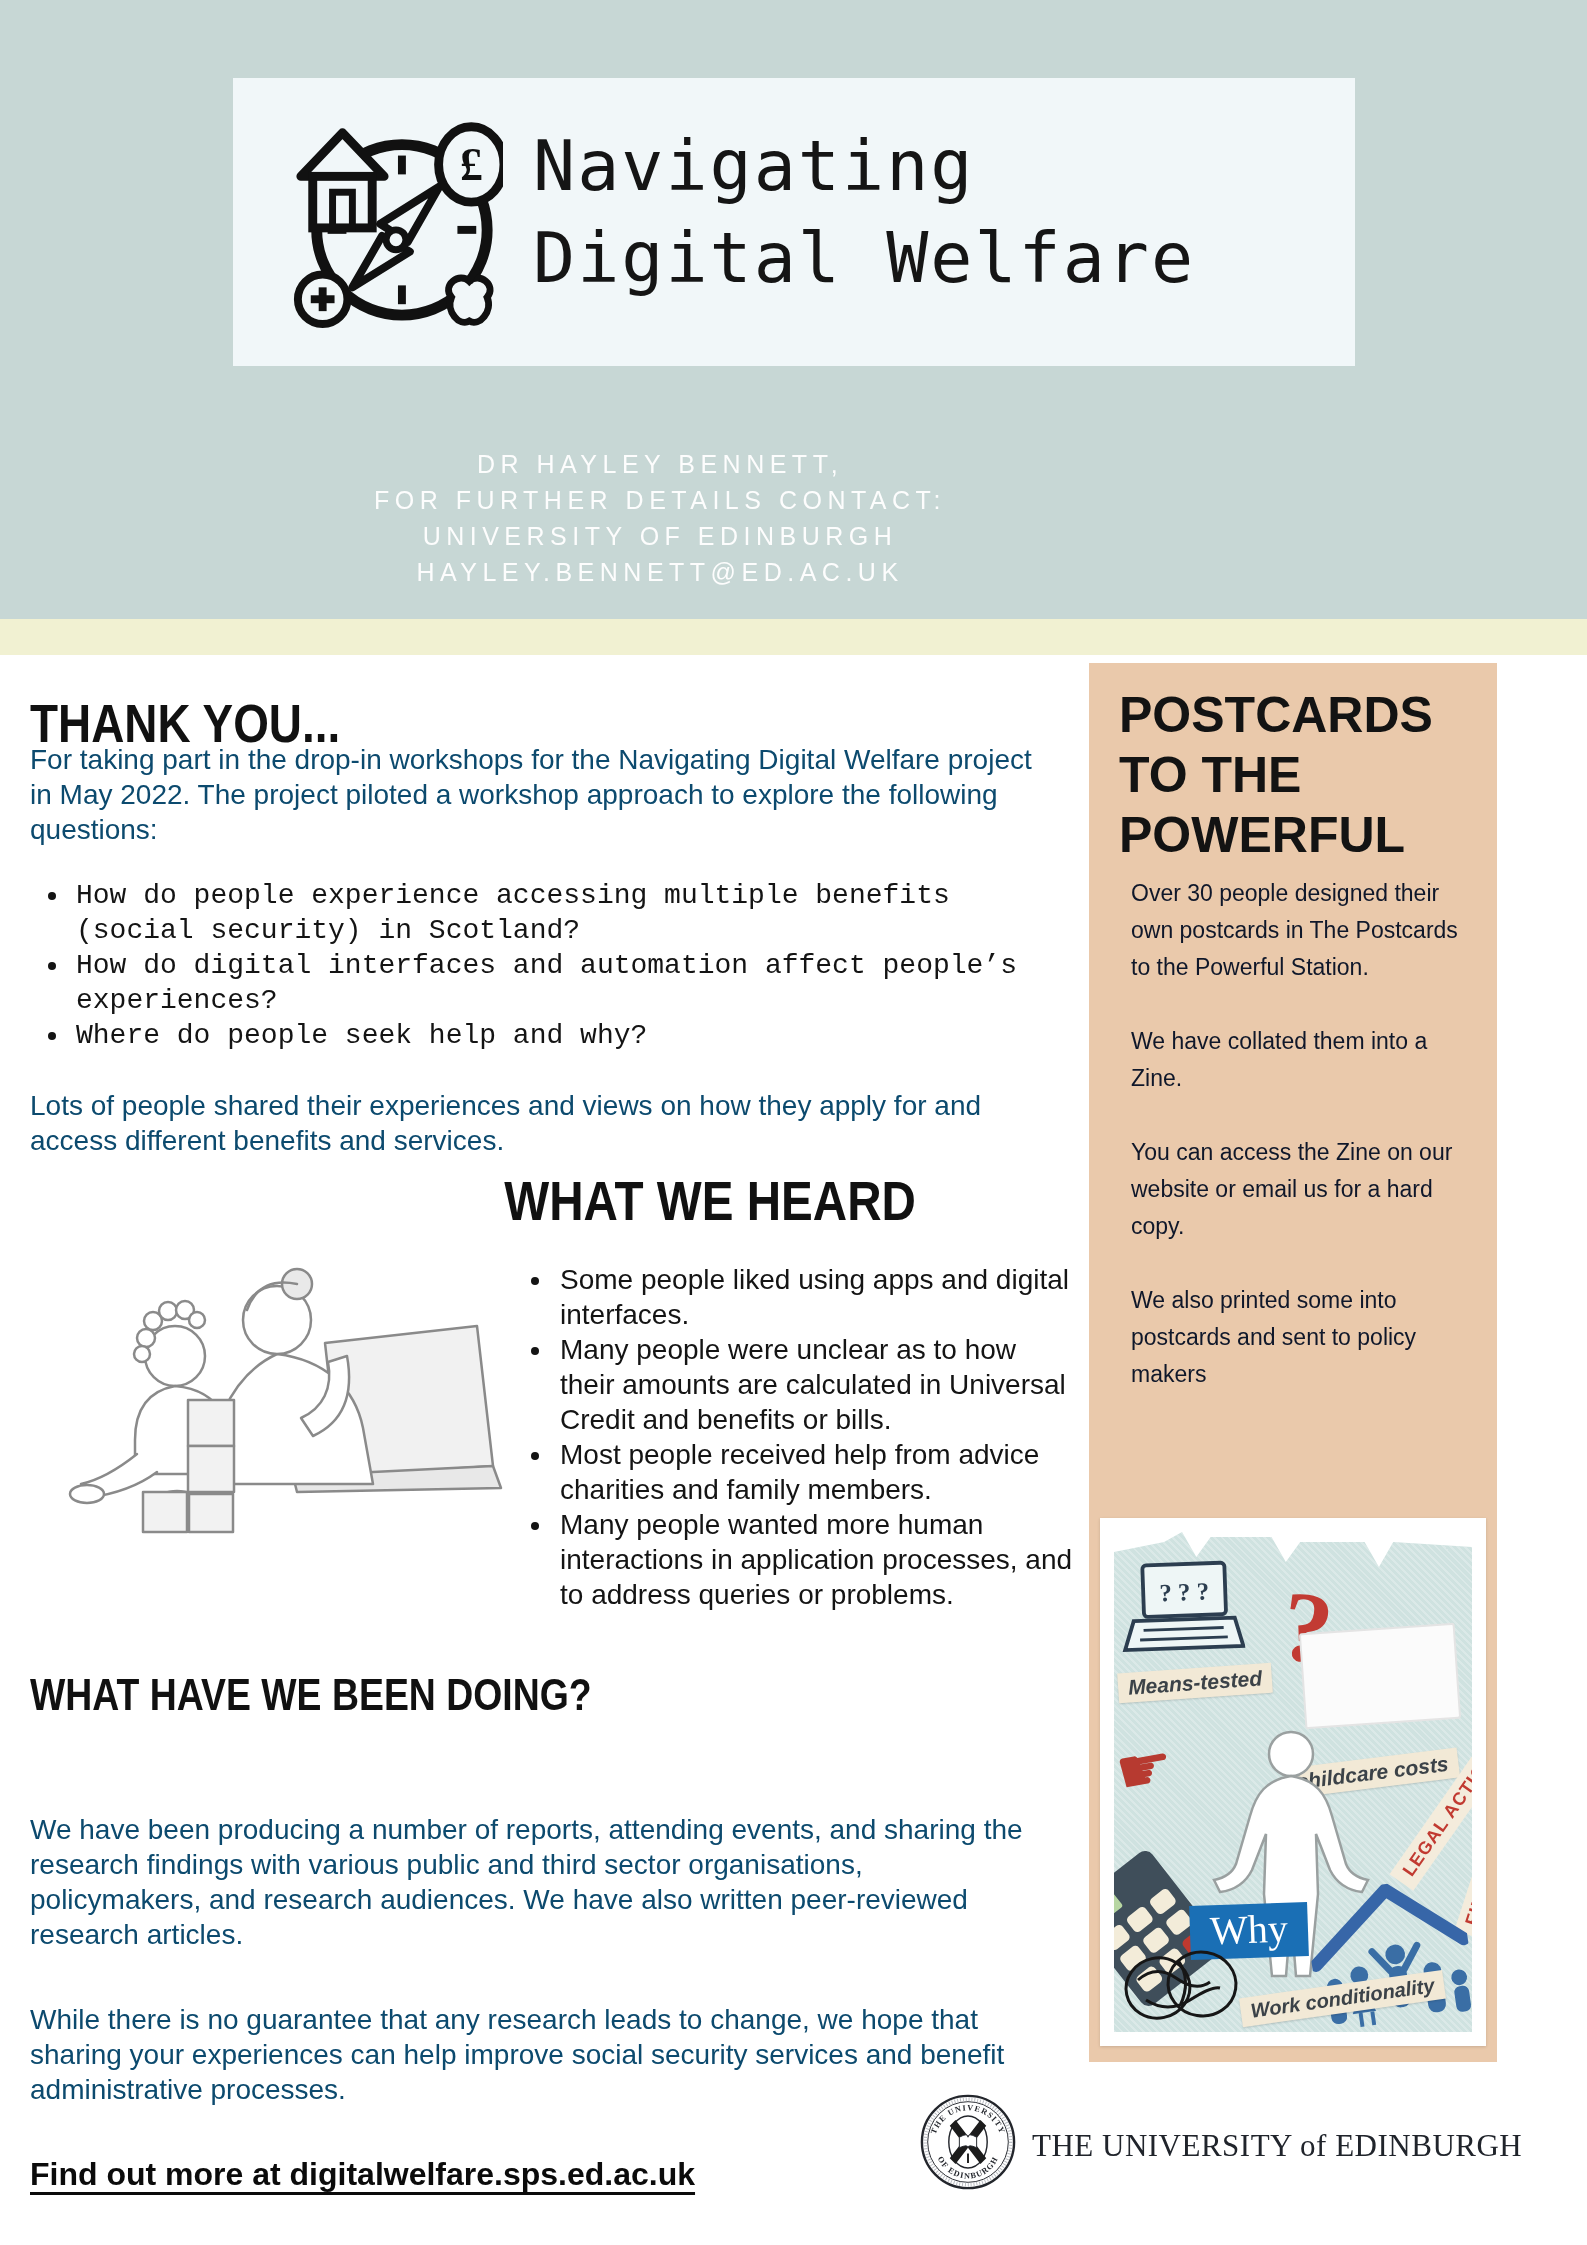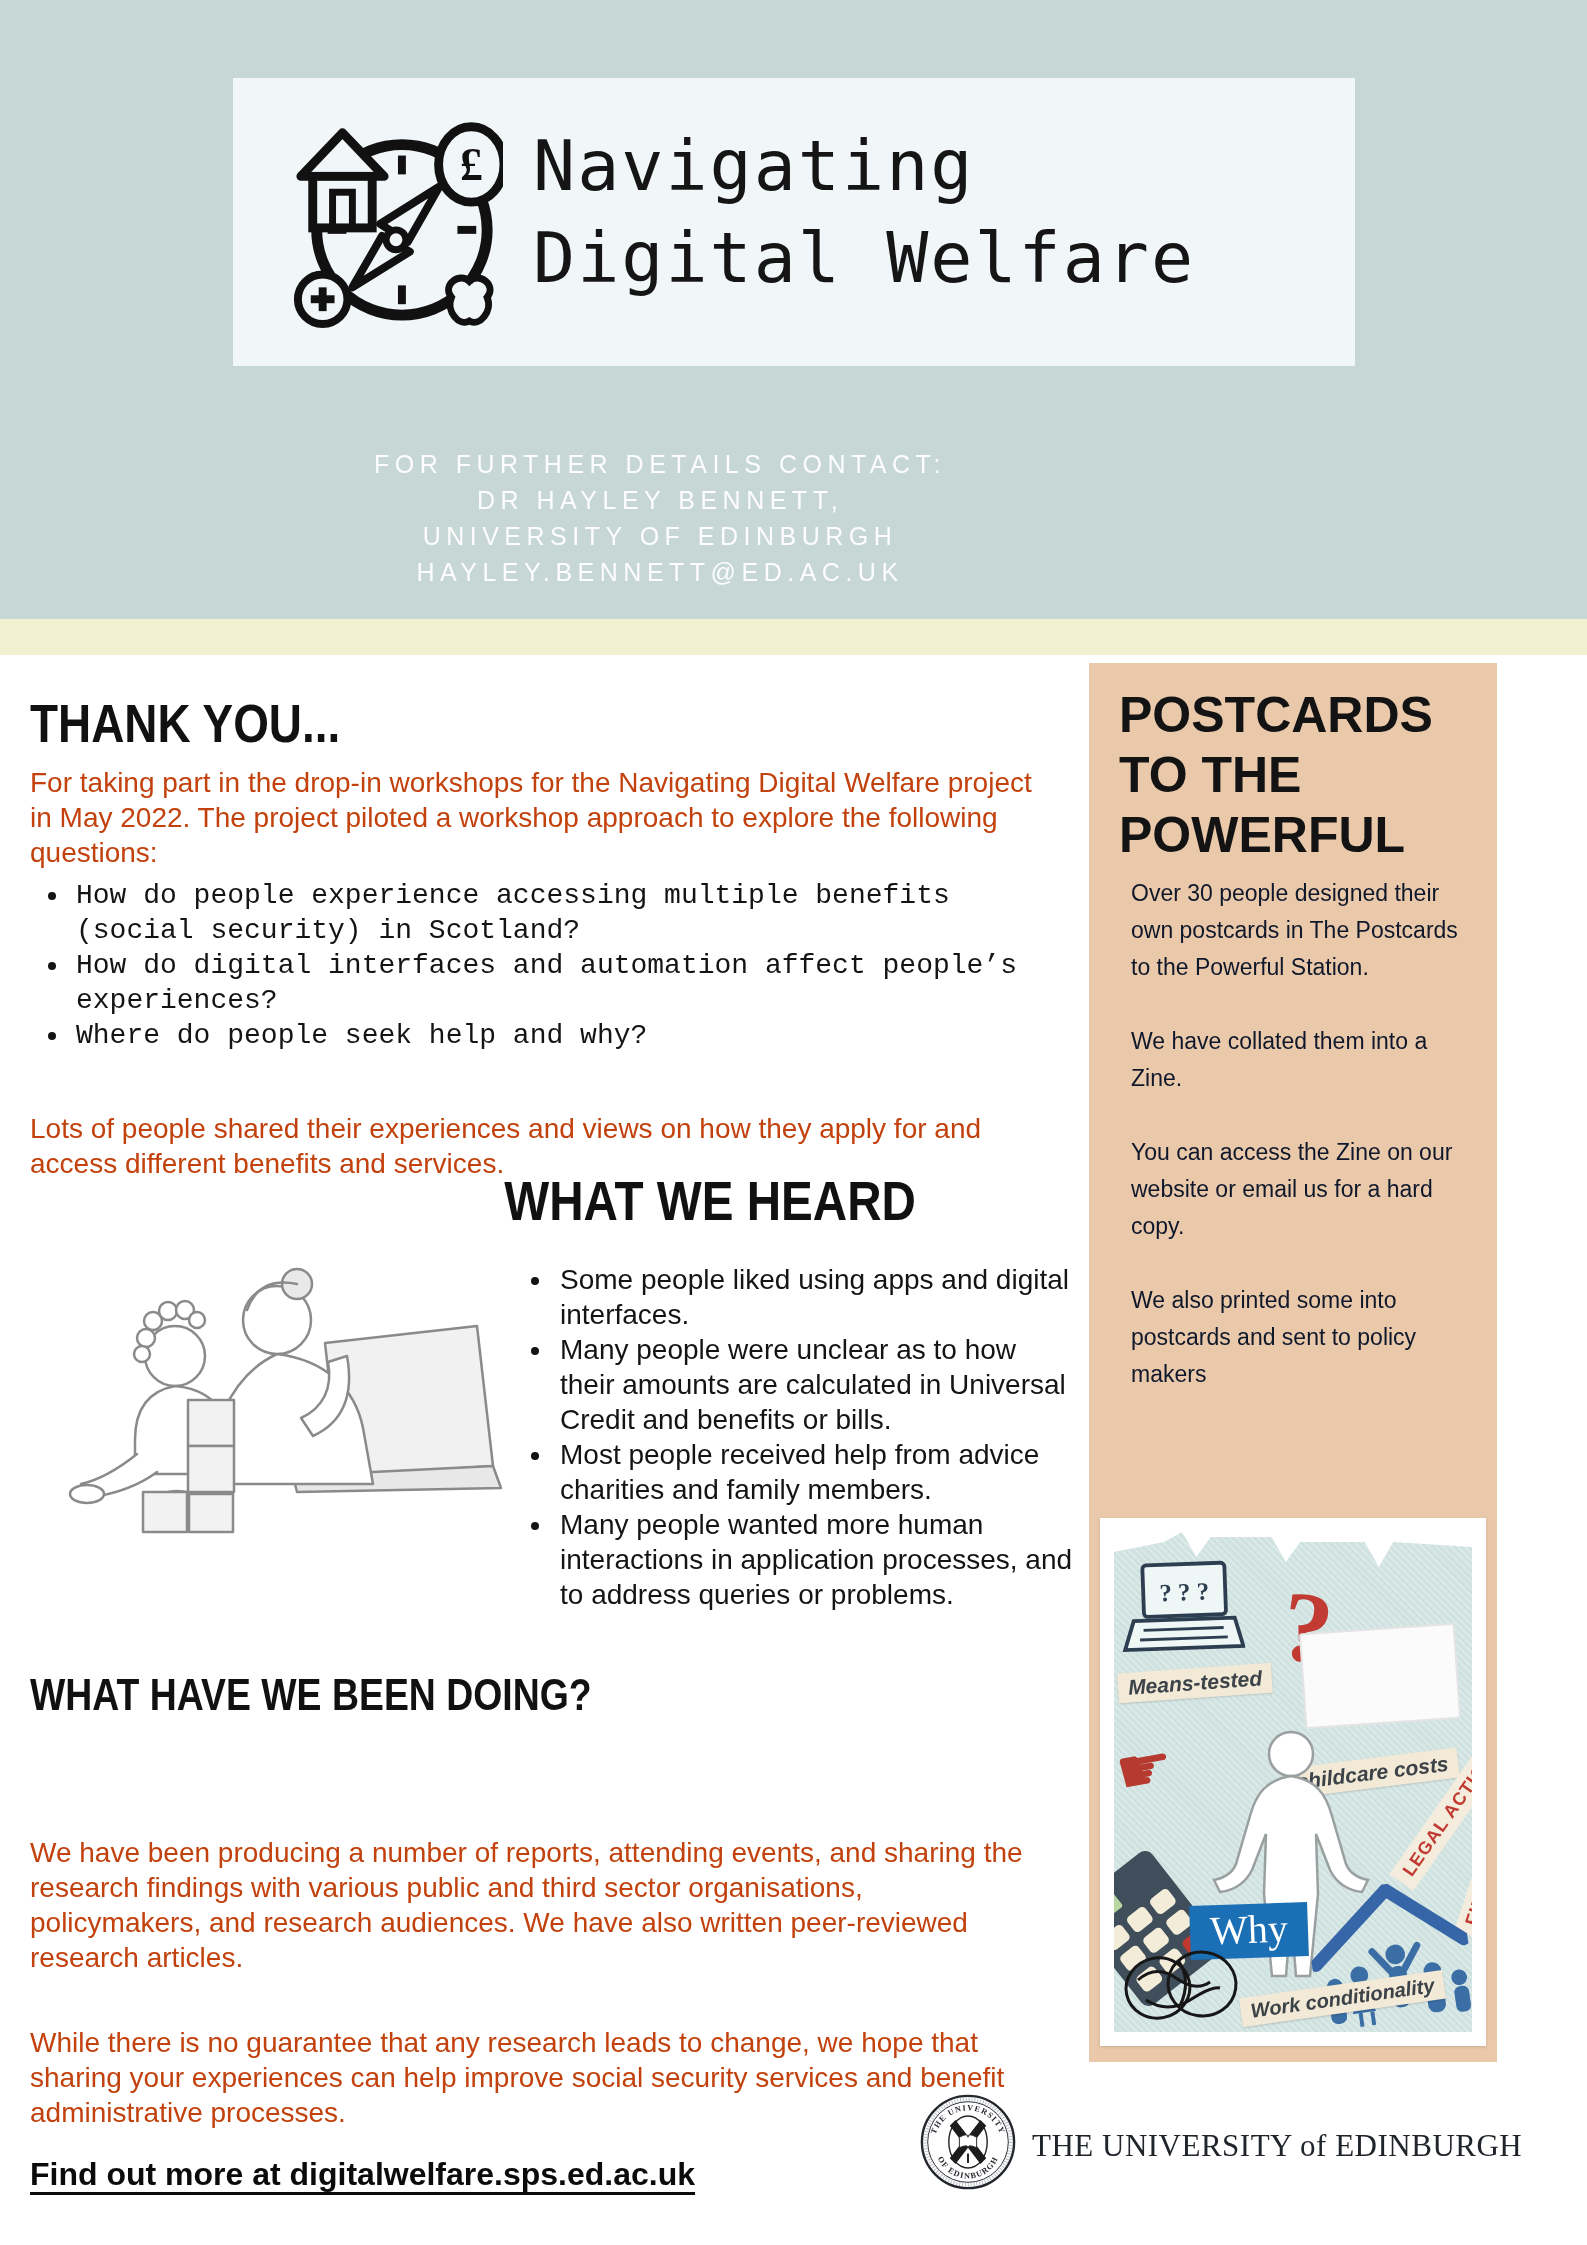--- a/index.html
+++ b/index.html
@@ -17,21 +17,21 @@
 
   
   .band{position:absolute;left:0;top:619px;width:1587px;height:36px;background:#f1f1d2;}
 
   
   .big-h{font-weight:700;color:#111;white-space:nowrap;}
   .squeeze{display:inline-block;transform:scaleX(.85);transform-origin:0 50%;}
   .squeeze-c{display:inline-block;transform:scaleX(.85);transform-origin:50% 50%;}
 
   
-  .para{position:absolute;font-size:28px;line-height:35px;color:#c2410c;margin-top:23px;}
+  .para{position:absolute;font-size:28px;line-height:35px;color:#0c4a6e;}
   ul.blt{margin:0;padding:0 0 0 34px;}
   ul.blt li{margin:0;padding-left:6px;font-size:28px;line-height:35px;color:#141414;}
 
   
   .sidebar{position:absolute;left:1089px;top:663px;width:408px;height:1399px;background:#eac9ab;}
   .sidebar-h{position:absolute;left:30px;top:22px;width:350px;font-size:50px;line-height:60px;
              font-weight:700;color:#131313;}
   .sidebar-txt{position:absolute;left:30px;top:212px;width:352px;color:#0f172a;font-size:23px;line-height:37px;margin-left:12px;}
   .sidebar-txt p{margin:0 0 37px 0;}
 
@@ -98,22 +98,22 @@
             <path d="M186,192 q2,-10 10,-14" fill="none" stroke="#111" stroke-width="6"></path>
           </g>
         </svg>
       </span>
       <div class="logo-title">
         <div>Navigating</div>
         <div>Digital Welfare</div>
       </div>
     </div>
     <div class="contact">
+      <div>DR HAYLEY BENNETT,</div>
       <div>FOR FURTHER DETAILS CONTACT:</div>
-      <div>DR HAYLEY BENNETT,</div>
       <div>UNIVERSITY OF EDINBURGH</div>
       <div>HAYLEY.BENNETT@ED.AC.UK</div>
     </div>
   </div>
 
   <div class="band"></div>
 
   <div class="big-h" style="position:absolute;left:30px;top:692px;font-size:54px;">
     <span class="squeeze">THANK YOU...</span>
   </div>

